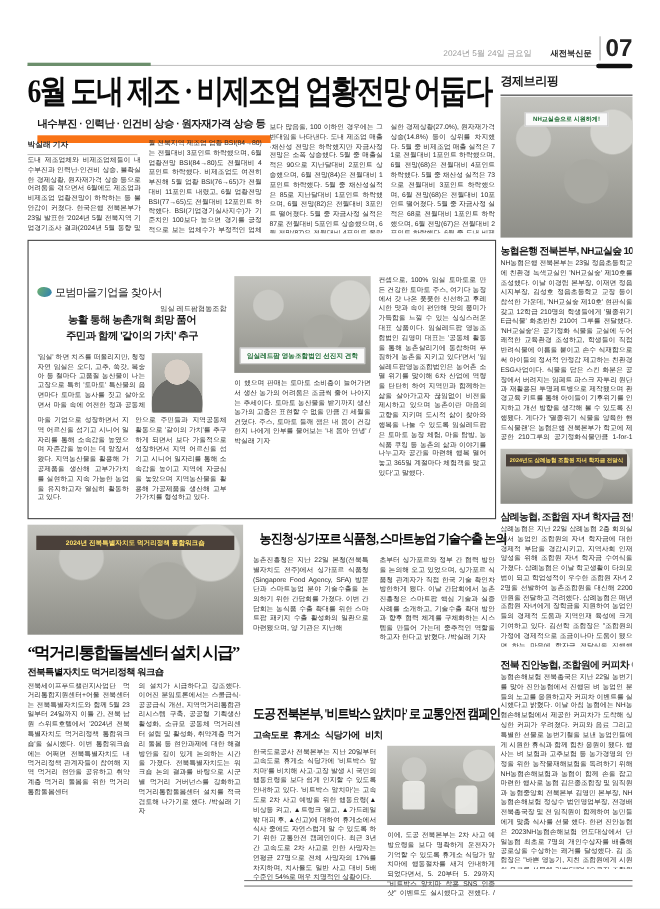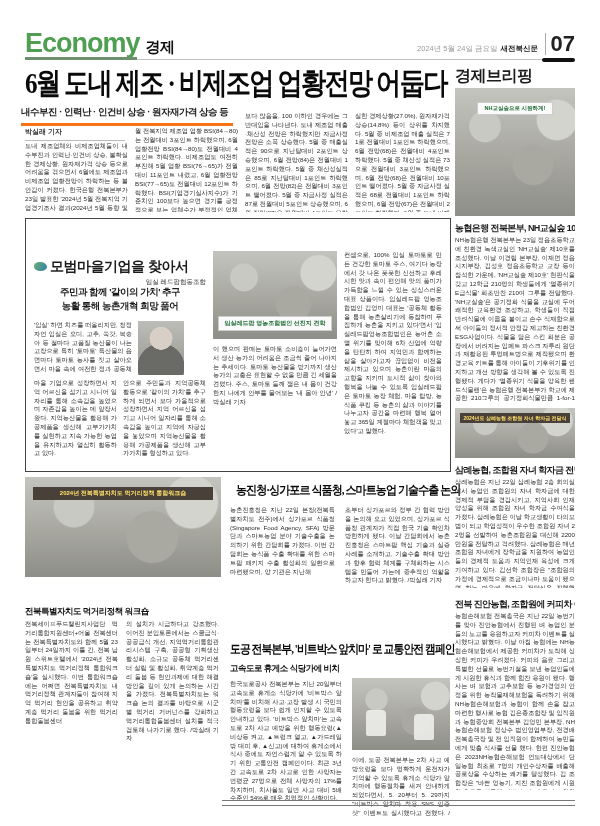--- a/index.html
+++ b/index.html
@@ -5,126 +5,126 @@
   html,body{margin:0;padding:0;background:#e9e9e9;}
   .page{position:relative;width:600px;height:826px;background:#fff;overflow:hidden;
         font-family:"Liberation Sans","DejaVu Sans",sans-serif;color:#1c1c1c;}
   
   .eco-logo{position:absolute;left:25px;top:28px;font-size:27px;font-weight:bold;
         color:#4f9e51;letter-spacing:-1px;font-family:"Liberation Sans",sans-serif;}
   .eco-ko{font-size:15px;font-weight:bold;color:#111;margin-left:6px;letter-spacing:-0.5px;}
   .logo-underline{position:absolute;left:25px;top:57px;width:112px;height:3px;background:#6c8f6c;}
   .head-rule{position:absolute;left:25px;top:59px;width:550px;height:1px;background:#c2c2c2;}
   .dateline{position:absolute;right:62px;top:44px;font-size:7.5px;color:#999;}
-  .dateline b{color:#222;margin-left:3px;font-family:Liberation Serif, serif;}
+  .dateline b{color:#222;margin-left:17px;font-family:Liberation Serif, serif;}
   .pagenum{position:absolute;right:25px;top:33px;font-size:22px;font-weight:bold;color:#222;
         border-left:1px solid #aaa;padding-left:5px;line-height:1;}
   .pagenum-bar{position:absolute;right:25px;top:58px;width:33px;height:4px;background:#111;border-radius:2px;}
   
   .lead-headline{position:absolute;left:25px;top:63px;width:520px;font-size:30px;font-weight:900;
         letter-spacing:-2px;white-space:nowrap;transform:scaleX(.84);transform-origin:left top;
         color:#0a0a0a;font-family:"Liberation Serif","DejaVu Serif",serif;}
-  .lead-subhead{position:absolute;left:21px;top:106px;width:212px;font-size:9.5px;font-weight:bold;
-        letter-spacing:-0.5px;border-bottom:3px solid #f97316;padding-bottom:4px;}
+  .lead-subhead{position:absolute;left:34px;top:106px;width:212px;font-size:9.5px;font-weight:bold;
+        letter-spacing:-0.5px;border-bottom:7px solid #f97316;padding-bottom:4px;}
   .byline{position:absolute;left:25px;top:127px;width:100px;font-size:7px;font-weight:bold;color:#333;
         border-bottom:1px solid #bbb;padding-bottom:3px;}
   .col{position:absolute;font-size:6.2px;line-height:1.42;text-align:justify;overflow:hidden;
         color:#2a2a2a;word-break:break-all;}
   
   .article-box{position:absolute;left:25px;top:218px;width:424px;height:252px;border:1px solid #444;background:#fff;}
   .box-headline{position:absolute;left:0;top:10px;width:100%;text-align:center;font-size:16.5px;font-weight:bold;
         letter-spacing:-1px;color:#0a0a0a;font-family:"Liberation Serif","DejaVu Serif",serif;}
   .series-row{position:absolute;left:8px;top:38px;width:172px;}
   .series-logo{display:inline-block;width:13px;height:9px;border-radius:45% 55% 50% 50%;
         background:linear-gradient(120deg,#6db06d,#2f7fb5);vertical-align:middle;margin-right:3px;}
-  .series-label{display:inline-block;font-size:14px;font-weight:bold;letter-spacing:-0.5px;vertical-align:middle;}
+  .series-label{display:inline-block;font-size:10px;font-weight:normal;letter-spacing:-0.5px;vertical-align:middle;}
   .series-sub{margin-top:2px;text-align:right;font-size:6.5px;color:#333;}
   .box-subhead{position:absolute;left:8px;top:66px;width:172px;text-align:center;font-size:9.5px;
         font-weight:bold;line-height:1.5;letter-spacing:-0.5px;}
   .photo{position:absolute;overflow:hidden;background:
         radial-gradient(circle at 25% 30%,#c9c9c4 0 12%,transparent 13%),
         radial-gradient(circle at 65% 60%,#a9a9a2 0 18%,transparent 19%),
         radial-gradient(circle at 85% 25%,#d4d4cf 0 14%,transparent 15%),
         linear-gradient(180deg,#c4c4bf 0%,#a7a7a0 55%,#8e8e88 100%);}
   .photo .banner{position:absolute;left:4%;right:4%;text-align:center;font-weight:bold;
         overflow:hidden;white-space:nowrap;}
   .banner.white{background:#fafafa;color:#1d6b33;font-size:6px;padding:2px 1px;border:1px solid #ccc;}
   .banner.dark{background:#4a403a;color:#ffe06a;font-size:6px;padding:2px 1px;}
   
   .mid-headline{position:absolute;font-size:12px;font-weight:bold;letter-spacing:-1px;color:#0a0a0a;
         white-space:nowrap;font-family:"Liberation Serif","DejaVu Serif",serif;}
   .small-subhead{position:absolute;font-size:8.5px;font-weight:bold;letter-spacing:-0.5px;color:#111;}
   .big-quote-headline{position:absolute;font-size:15px;font-weight:900;letter-spacing:-1.5px;color:#0a0a0a;
         font-family:"Liberation Serif","DejaVu Serif",serif;white-space:nowrap;}
   
-  .brief-label{position:absolute;left:455px;top:66px;width:120px;font-size:16px;font-weight:bold;
+  .brief-label{position:absolute;left:455px;top:66px;width:120px;font-size:11px;font-weight:bold;
         letter-spacing:-0.5px;border-bottom:1px solid #333;padding-bottom:5px;}
   .brief-headline{position:absolute;left:455px;width:120px;font-size:9px;font-weight:bold;
         letter-spacing:-0.6px;white-space:nowrap;overflow:hidden;}
   .bottom-rule{position:absolute;left:222px;top:800px;width:353px;height:4px;
         border-top:1px solid #777;border-bottom:1px solid #777;}
   .portrait{position:absolute;background:
         radial-gradient(circle at 50% 32%,#d8cfc6 0 26%,transparent 27%),
         radial-gradient(circle at 50% 85%,#6a6a66 0 45%,transparent 46%),
         linear-gradient(180deg,#bdbdb8,#97978f);}
   .apron{position:absolute;width:20px;height:26px;background:#f2f2ee;border-radius:4px 4px 2px 2px;opacity:.85;}
 </style>
 </head>
 <body>
 
 <div class="page">
 
-  <div class="eco-logo"><span>Economy</span><span class="eco-ko">경제</span></div>
   <div class="head-rule"></div>
   <div class="logo-underline"></div>
   <div class="dateline"><span>2024년 5월 24일 금요일</span><b>새전북신문</b></div>
   <div class="pagenum">07</div>
   <div class="pagenum-bar"></div>
 
   <div class="lead-headline">6월 도내 제조 · 비제조업 업황전망 어둡다</div>
   <div class="lead-subhead">내수부진 · 인력난 · 인건비 상승 · 원자재가격 상승 등</div>
   <div class="byline">박실래 기자</div>
   <div class="col" style="left:25px;top:142px;width:103px;height:70px;">도내 제조업체와 비제조업체들이 내수부진과 인력난·인건비 상승, 불확실한 경제상황, 원자재가격 상승 등으로 어려움을 겪으면서 6월에도 제조업과 비제조업 업황전망이 하락하는 등 불안감이 커졌다. 한국은행 전북본부가 23일 발표한 '2024년 5월 전북지역 기업경기조사 결과(2024년 5월 동향 및 2024년 6월 전망)'에 따르면 5</div>
   <div class="col" style="left:135px;top:127px;width:103px;height:85px;">월 전북지역 제조업 업황 BSI(84→80)는 전월대비 3포인트 하락했으며, 6월 업황전망 BSI(84→80)도 전월대비 4포인트 하락했다. 비제조업도 여전히 부진해 5월 업황 BSI(76→65)가 전월대비 11포인트 내렸고, 6월 업황전망 BSI(77→65)도 전월대비 12포인트 하락했다. BSI(기업경기실사지수)가 기준치인 100보다 높으면 경기를 긍정적으로 보는 업체수가 부정적인 업체수</div>
   <div class="col" style="left:245px;top:112px;width:103px;height:100px;">보다 많음을, 100 이하인 경우에는 그 반대임을 나타낸다. 도내 제조업 매출·채산성 전망은 하락했지만 자금사정 전망은 소폭 상승했다. 5월 중 매출실적은 90으로 지난달대비 2포인트 상승했으며, 6월 전망(84)은 전월대비 1포인트 하락했다. 5월 중 채산성실적은 85로 지난달대비 1포인트 하락했으며, 6월 전망(82)은 전월대비 3포인트 떨어졌다. 5월 중 자금사정 실적은 87로 전월대비 5포인트 상승했으며, 6월 전망(87)은 전월대비 4포인트 올랐다. 5월 중 전북지역 제조업체들이 느끼는 경영애로사항으로는 내수부진(22.4%), 불확</div>
   <div class="col" style="left:355px;top:112px;width:95px;height:100px;">실한 경제상황(27.0%), 원자재가격 상승(14.8%) 등이 상위를 차지했다. 5월 중 비제조업 매출 실적은 71로 전월대비 1포인트 하락했으며, 6월 전망(68)은 전월대비 4포인트 하락했다. 5월 중 채산성 실적은 73으로 전월대비 3포인트 하락했으며, 6월 전망(68)은 전월대비 10포인트 떨어졌다. 5월 중 자금사정 실적은 68로 전월대비 1포인트 하락했으며, 6월 전망(67)은 전월대비 2포인트 하락했다. 6월 중 도내 비제조업체들이 느끼는 경영애로사항으로는 인력난·인건비 상승(21.2%), 내수 부진(20.5%), 경쟁심화(12.3%), 불확실한 경제상황(11.3%) 등이 상위를 차지했다.</div>
 
   <div class="article-box">
     <div class="series-row">
       <span class="series-logo"></span><span class="series-label">모범마을기업을 찾아서</span>
       <div class="series-sub">임실 레드팜협동조합</div>
     </div>
     <div class="box-subhead">
+      <div>농활 통해 농촌개혁 희망 품어</div>
       <div>주민과 함께 '같이의 가치' 추구</div>
-      <div>농활 통해 농촌개혁 희망 품어</div>
     </div>
     <div class="col" style="left:8px;top:102px;width:98px;height:52px;">'임실' 하면 치즈를 떠올리지만, 청정자연 임실은 오디, 고추, 쑥갓, 복숭아 등 철마다 고품질 농산물이 나는 고장으로 특히 '토마토' 특산물의 읍면마다 토마토 농사를 짓고 살아오면서 마을 속에 여전한 정과 공동체를 토마토 농사로 지켜 왔다. 점차 시들 농가를 담아 마을을 다시 가꾸며 일어섰다.</div>
     <div class="portrait" style="left:112px;top:102px;width:46px;height:54px;"></div>
     <div class="col" style="left:8px;top:160px;width:83px;height:82px;">마을 기업으로 성장하면서 지역 어르신을 섬기고 시니어 일자리를 통해 소속감을 높였으며 자존감을 높이는 데 앞장서 왔다. 지역농산물을 활용해 가공제품을 생산해 고부가가치를 실현하고 지속 가능한 농업을 유지하고자 열심히 활동하고 있다.</div>
     <div class="col" style="left:97px;top:160px;width:83px;height:82px;">안으로 주민들과 지역공동체 활동으로 '같이의 가치'를 추구하게 되면서 보다 가을적으로 성장하면서 지역 어르신을 섬기고 시니어 일자리를 통해 소속감을 높이고 지역에 자긍심을 놓았으며 지역농산물을 활용해 가공제품을 생산해 고부가가치를 형성하고 있다.</div>
     <div class="photo" style="left:187px;top:32px;width:124px;height:88px;">
       <div class="banner white" style="bottom:8px;">임실레드팜 영농조합법인 선진지 견학</div>
     </div>
     <div class="col" style="left:187px;top:126px;width:124px;height:116px;">이 했으며 판매는 토마토 소비층이 늘어가면서 생산 농가의 어려움은 조금씩 줄어 나아지는 추세이다. 토마토 농산물을 받기까지 생산 농가의 고충은 표현할 수 없을 만큼 긴 세월을 견뎠다. 주스, 토마토 들깨 잼은 내 몸이 건강한지 나에게 안부를 물어보는 '내 몸아 안녕' /박실래 기자</div>
     <div class="col" style="left:318px;top:32px;width:98px;height:210px;">컨셉으로, 100% 임실 토마토로 만든 건강한 토마토 주스, 여기다 농장에서 갓 나온 풋풋한 신선하고 후레시한 맛과 속이 편안해 맛의 풍미가 가득함을 느낄 수 있는 싱싱스러운 대표 상품이다. 임실레드팜 영농조합법인 김영미 대표는 '공동체 활동을 통해 농촌살리기에 동참하며 푸짐하게 농촌을 지키고 있다'면서 '임실레드팜영농조합법인은 농어촌 소멸 위기를 맞이해 6차 산업에 역량을 탄탄히 하여 지역민과 함께하는 삶을 살아가고자 끊임없이 비전을 제시하고 있으며 농촌이란 마음의 고향을 지키며 도시적 삶이 찾아와 행복을 나눌 수 있도록 임실레드팜은 토마토 농장 체험, 마을 탐방, 농식품 쿠킹 등 농촌의 삶과 이야기를 나누고자 공간을 마련해 행복 열어 놓고 365일 계절마다 체험객을 맞고 있다'고 말했다.</div>
   </div>
 
   <div class="photo" style="left:25px;top:477px;width:196px;height:100px;">
     <div class="banner dark" style="top:10px;">2024년 전북특별자치도 먹거리정책 통합워크숍</div>
   </div>
+  <div class="big-quote-headline" style="left:25px;top:584px;">“먹거리통합돌봄센터 설치 시급”</div>
   <div class="small-subhead" style="left:25px;top:606px;">전북특별자치도 먹거리정책 워크숍</div>
   <div class="col" style="left:25px;top:620px;width:93px;height:198px;">전북세이프푸드챌린지사업단 먹거리통합지원센터+어울 전북센터는 전북특별자치도와 함께 5월 23일부터 24일까지 이틀 간, 전북 남원 스위트호텔에서 '2024년 전북특별자치도 먹거리정책 통합워크숍'을 실시했다. 이번 통합워크숍에는 어쩌면 전북특별자치도 내 먹거리정책 관계자들이 참여해 지역 먹거리 현안을 공유하고 취약계층 먹거리 돌봄을 위한 먹거리통합돌봄센터</div>
   <div class="col" style="left:126px;top:620px;width:93px;height:198px;">의 설치가 시급하다고 강조했다. 이어진 분임토론에서는 스쿨급식·공공급식 개선, 지역먹거리통합관리시스템 구축, 공공형 기획생산 활성화, 소규모 공동체 먹거리센터 설립 및 활성화, 취약계층 먹거리 돌봄 등 현안과제에 대한 해결방안을 깊이 있게 논의하는 시간을 가졌다. 전북특별자치도는 워크숍 논의 결과를 바탕으로 시군별 먹거리 거버넌스를 강화하고 먹거리통합돌봄센터 설치를 적극 검토해 나가기로 했다. /박실래 기자</div>
 
   <div class="mid-headline" style="left:236px;top:482px;transform:scaleX(.92);transform-origin:left top;">농진청·싱가포르 식품청, 스마트농업 기술수출 논의</div>
   <div class="col" style="left:230px;top:506px;width:105px;height:126px;">농촌진흥청은 지난 22일 본청(전북특별자치도 전주)에서 싱가포르 식품청(Singapore Food Agency, SFA) 방문단과 스마트농업 분야 기술수출을 논의하기 위한 간담회를 가졌다. 이번 간담회는 농식품 수출 확대를 위한 스마트팜 패키지 수출 활성화의 일환으로 마련됐으며, 양 기관은 지난해</div>
   <div class="col" style="left:345px;top:506px;width:105px;height:126px;">초부터 싱가포르와 정부 간 협력 방안을 논의해 오고 있었으며, 싱가포르 식품청 관계자가 직접 한국 기술 확인차 방한하게 됐다. 이날 간담회에서 농촌진흥청은 스마트팜 핵심 기술과 실증 사례를 소개하고, 기술수출 확대 방안과 향후 협력 체계를 구체화하는 시스템을 만들어 가는데 중추적인 역할을 하고자 한다고 밝혔다. /박실래 기자</div>
 
   <div class="mid-headline" style="left:230px;top:641px;transform:scaleX(.9);transform-origin:left top;">도공 전북본부, '비트박스 앞치마' 로 교통안전 캠페인</div>
-  <div class="small-subhead" style="left:230px;top:663px;">고속도로 휴게소 식당가에 비치</div>
+  <div class="small-subhead" style="left:230px;top:663px;font-family:Liberation Mono, monospace;">고속도로 휴게소 식당가에 비치</div>
   <div class="col" style="left:230px;top:680px;width:112px;height:140px;">한국도로공사 전북본부는 지난 20일부터 고속도로 휴게소 식당가에 '비트박스 앞치마'를 비치해 사고·고장 발생 시 국민의 행동요령을 보다 쉽게 인지할 수 있도록 안내하고 있다. '비트박스 앞치마'는 고속도로 2차 사고 예방을 위한 행동요령(▲비상등 켜고, ▲트렁크 열고, ▲가드레일 밖 대피 후, ▲신고)에 대하여 휴게소에서 식사 중에도 자연스럽게 알 수 있도록 하기 위한 교통안전 캠페인이다. 최근 3년간 고속도로 2차 사고로 인한 사망자는 연평균 27명으로 전체 사망자의 17%를 차지하며, 치사율도 일반 사고 대비 5배 수준인 54%로 매우 치명적인 상황이다.</div>
   <div class="photo" style="left:352px;top:678px;width:98px;height:72px;">
     <div class="apron" style="left:14px;top:32px;"></div>
     <div class="apron" style="left:62px;top:36px;"></div>
   </div>
   <div class="col" style="left:352px;top:756px;width:98px;height:62px;">이에, 도공 전북본부는 2차 사고 예방요령을 보다 명확하게 운전자가 기억할 수 있도록 휴게소 식당가 앞치마에 행동절차를 새겨 안내하게 되었다면서, 5. 20부터 5. 29까지 "비트박스 앞치마 착용 SNS 인증샷" 이벤트도 실시했다고 전했다. /박실래 기자</div>
 
   <div class="brief-label">경제브리핑</div>
 
   <div class="photo" style="left:455px;top:88px;width:120px;height:128px;">

